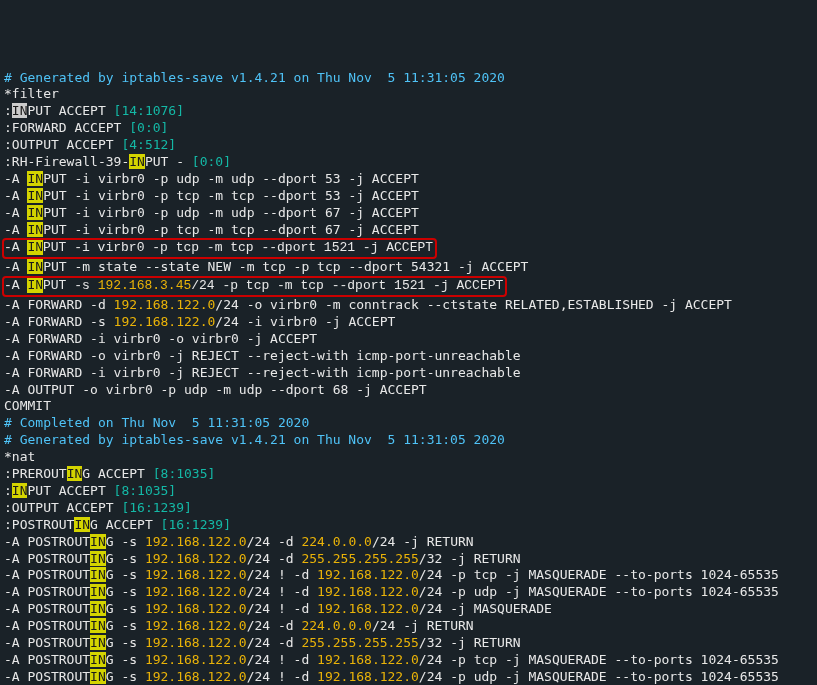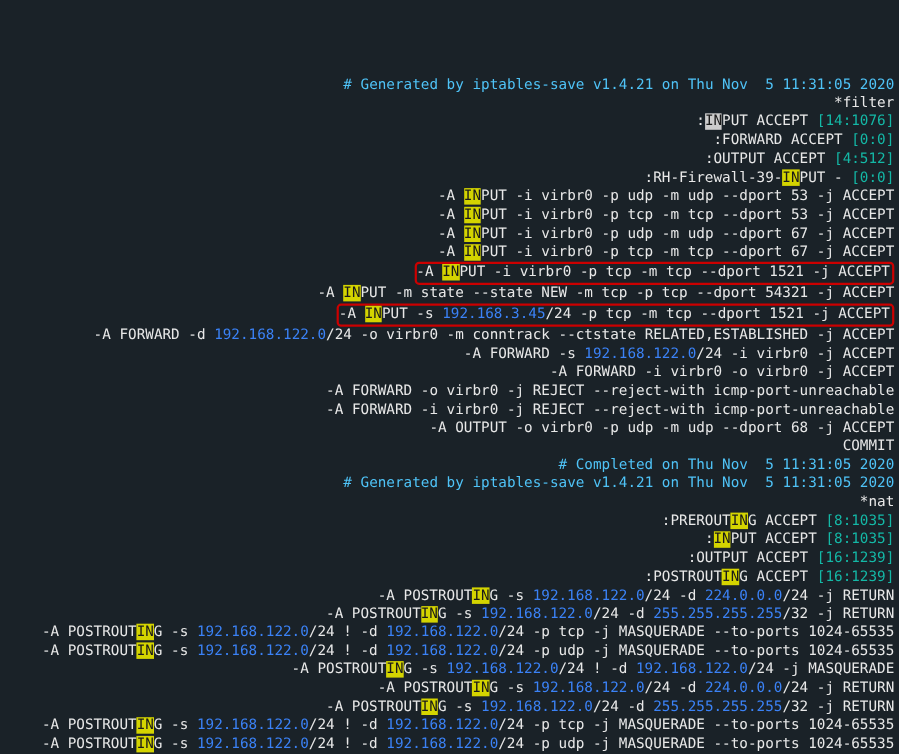--- a/index.html
+++ b/index.html
@@ -8,33 +8,34 @@
       font-family: 'Consolas', 'Monaco', monospace;
       font-size: 13px;
       line-height: 1.3;
       color: #c8c8c8;
       white-space: pre;
       padding: 2px 4px;
       width: 817px;
       height: 685px;
       overflow: hidden;
     }
-    .line { display: block; text-align: right; }
+    .line { display: block; }
     .comment { color: #4fc3f7; }
     .white { color: #e8e8e8; }
     .cyan { color: #14b8a6; }
-    .ip { color: #3b82f6; }
+    .ip { color: #eab308; }
     .highlight-search { background: #d4d400; color: #1a1a1a; }
     .highlight-cursor { background: #cccccc; color: #1a1a1a; }
     .redbox {
       border: 2px solid #cc0000;
       border-radius: 4px;
       padding: 0 2px 0 0;
       display: inline-block;
       margin-left: -2px;
+      font-family: Liberation Mono, monospace;
     }
   </style>
 </head>
 <body>
 
 
 
 <div id="terminal"><span class="line"><span class="comment"># Generated by iptables-save v1.4.21 on Thu Nov  5 11:31:05 2020</span></span><span class="line"><span class="white">*filter</span></span><span class="line"><span class="white">:</span><span class="highlight-cursor">IN</span><span class="white">PUT ACCEPT </span><span class="cyan">[14:1076]</span></span><span class="line"><span class="white">:FORWARD ACCEPT </span><span class="cyan">[0:0]</span></span><span class="line"><span class="white">:OUTPUT ACCEPT </span><span class="cyan">[4:512]</span></span><span class="line"><span class="white">:RH-Firewall-39-</span><span class="highlight-search">IN</span><span class="white">PUT - </span><span class="cyan">[0:0]</span></span><span class="line"><span class="white">-A </span><span class="highlight-search">IN</span><span class="white">PUT -i virbr0 -p udp -m udp --dport 53 -j ACCEPT</span></span><span class="line"><span class="white">-A </span><span class="highlight-search">IN</span><span class="white">PUT -i virbr0 -p tcp -m tcp --dport 53 -j ACCEPT</span></span><span class="line"><span class="white">-A </span><span class="highlight-search">IN</span><span class="white">PUT -i virbr0 -p udp -m udp --dport 67 -j ACCEPT</span></span><span class="line"><span class="white">-A </span><span class="highlight-search">IN</span><span class="white">PUT -i virbr0 -p tcp -m tcp --dport 67 -j ACCEPT</span></span><span class="line"><span class="redbox"><span class="white">-A </span><span class="highlight-search">IN</span><span class="white">PUT -i virbr0 -p tcp -m tcp --dport 1521 -j ACCEPT</span></span></span><span class="line"><span class="white">-A </span><span class="highlight-search">IN</span><span class="white">PUT -m state --state NEW -m tcp -p tcp --dport 54321 -j ACCEPT</span></span><span class="line"><span class="redbox"><span class="white">-A </span><span class="highlight-search">IN</span><span class="white">PUT -s </span><span class="ip">192.168.3.45</span><span class="white">/24 -p tcp -m tcp --dport 1521 -j ACCEPT</span></span></span><span class="line"><span class="white">-A FORWARD -d </span><span class="ip">192.168.122.0</span><span class="white">/24 -o virbr0 -m conntrack --ctstate RELATED,ESTABLISHED -j ACCEPT</span></span><span class="line"><span class="white">-A FORWARD -s </span><span class="ip">192.168.122.0</span><span class="white">/24 -i virbr0 -j ACCEPT</span></span><span class="line"><span class="white">-A FORWARD -i virbr0 -o virbr0 -j ACCEPT</span></span><span class="line"><span class="white">-A FORWARD -o virbr0 -j REJECT --reject-with icmp-port-unreachable</span></span><span class="line"><span class="white">-A FORWARD -i virbr0 -j REJECT --reject-with icmp-port-unreachable</span></span><span class="line"><span class="white">-A OUTPUT -o virbr0 -p udp -m udp --dport 68 -j ACCEPT</span></span><span class="line"><span class="white">COMMIT</span></span><span class="line"><span class="comment"># Completed on Thu Nov  5 11:31:05 2020</span></span><span class="line"><span class="comment"># Generated by iptables-save v1.4.21 on Thu Nov  5 11:31:05 2020</span></span><span class="line"><span class="white">*nat</span></span><span class="line"><span class="white">:PREROUT</span><span class="highlight-search">IN</span><span class="white">G ACCEPT </span><span class="cyan">[8:1035]</span></span><span class="line"><span class="white">:</span><span class="highlight-search">IN</span><span class="white">PUT ACCEPT </span><span class="cyan">[8:1035]</span></span><span class="line"><span class="white">:OUTPUT ACCEPT </span><span class="cyan">[16:1239]</span></span><span class="line"><span class="white">:POSTROUT</span><span class="highlight-search">IN</span><span class="white">G ACCEPT </span><span class="cyan">[16:1239]</span></span><span class="line"><span class="white">-A POSTROUT</span><span class="highlight-search">IN</span><span class="white">G -s </span><span class="ip">192.168.122.0</span><span class="white">/24 -d </span><span class="ip">224.0.0.0</span><span class="white">/24 -j RETURN</span></span><span class="line"><span class="white">-A POSTROUT</span><span class="highlight-search">IN</span><span class="white">G -s </span><span class="ip">192.168.122.0</span><span class="white">/24 -d </span><span class="ip">255.255.255.255</span><span class="white">/32 -j RETURN</span></span><span class="line"><span class="white">-A POSTROUT</span><span class="highlight-search">IN</span><span class="white">G -s </span><span class="ip">192.168.122.0</span><span class="white">/24 ! -d </span><span class="ip">192.168.122.0</span><span class="white">/24 -p tcp -j MASQUERADE --to-ports 1024-65535</span></span><span class="line"><span class="white">-A POSTROUT</span><span class="highlight-search">IN</span><span class="white">G -s </span><span class="ip">192.168.122.0</span><span class="white">/24 ! -d </span><span class="ip">192.168.122.0</span><span class="white">/24 -p udp -j MASQUERADE --to-ports 1024-65535</span></span><span class="line"><span class="white">-A POSTROUT</span><span class="highlight-search">IN</span><span class="white">G -s </span><span class="ip">192.168.122.0</span><span class="white">/24 ! -d </span><span class="ip">192.168.122.0</span><span class="white">/24 -j MASQUERADE</span></span><span class="line"><span class="white">-A POSTROUT</span><span class="highlight-search">IN</span><span class="white">G -s </span><span class="ip">192.168.122.0</span><span class="white">/24 -d </span><span class="ip">224.0.0.0</span><span class="white">/24 -j RETURN</span></span><span class="line"><span class="white">-A POSTROUT</span><span class="highlight-search">IN</span><span class="white">G -s </span><span class="ip">192.168.122.0</span><span class="white">/24 -d </span><span class="ip">255.255.255.255</span><span class="white">/32 -j RETURN</span></span><span class="line"><span class="white">-A POSTROUT</span><span class="highlight-search">IN</span><span class="white">G -s </span><span class="ip">192.168.122.0</span><span class="white">/24 ! -d </span><span class="ip">192.168.122.0</span><span class="white">/24 -p tcp -j MASQUERADE --to-ports 1024-65535</span></span><span class="line"><span class="white">-A POSTROUT</span><span class="highlight-search">IN</span><span class="white">G -s </span><span class="ip">192.168.122.0</span><span class="white">/24 ! -d </span><span class="ip">192.168.122.0</span><span class="white">/24 -p udp -j MASQUERADE --to-ports 1024-65535</span></span></div>
 
 

